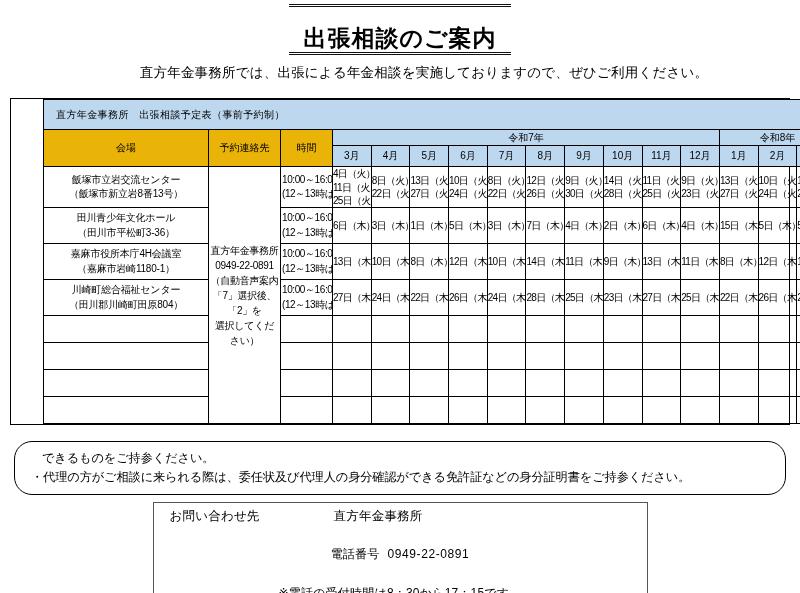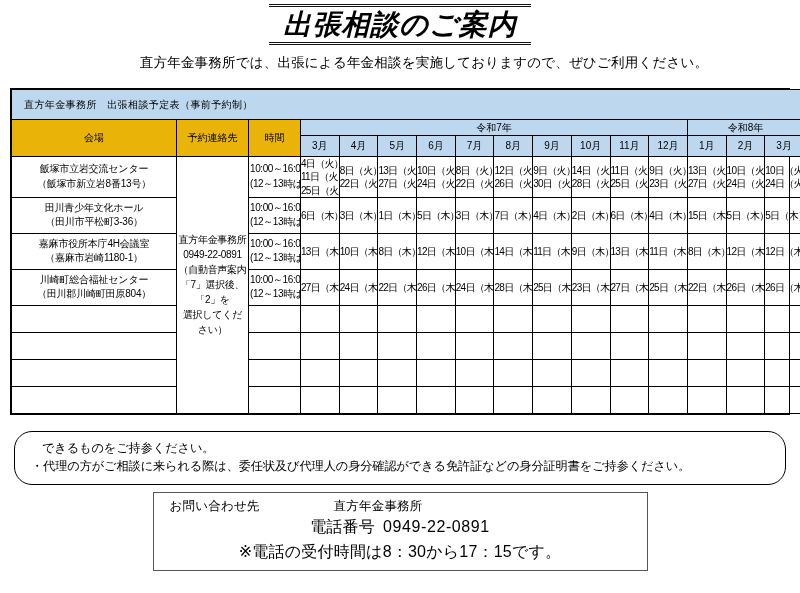--- a/index.html
+++ b/index.html
@@ -17,43 +17,43 @@
     position: relative;
   }
 
   
   .title-wrap {
     text-align: center;
     padding-top: 4px;
   }
   .doc-title {
     display: inline-block;
-    font-size: 28px;
+    font-size: 23px;
     font-weight: bold;
     letter-spacing: 1px;
     line-height: 1.15;
-    padding: 2px 14px 1px 14px;
+    padding: 18px 14px 1px 14px;
     border-top: 3px double #111;
     border-bottom: 3px double #111;
-    font-style: italic;
   }
   .doc-subtitle {
     text-align: center;
     font-size: 13.5px;
     margin-top: 9px;
     margin-bottom: 7px;
     letter-spacing: 0.2px;
     padding-left: 48px;
   }
 
   
   .table-outer {
     margin: 16px 10px;
     border: 1.6px solid #000;
     box-sizing: border-box;
+    padding-left: 32px;
   }
   table.sched {
     border-collapse: collapse;
     width: 100%;
     table-layout: fixed;
   }
   table.sched td, table.sched th {
     border: 1px solid #000;
     padding: 0;
     font-weight: normal;
@@ -147,23 +147,24 @@
   .foot-row1 {
     font-size: 12.5px;
     letter-spacing: 0.2px;
     padding-left: 8px;
     display: flex;
     justify-content: flex-start;
   }
   .foot-label { margin-left: 8px; }
   .foot-office { margin-left: 74px; }
   .foot-line {
-    font-size: 16px;
+    font-size: 12px;
     line-height: 1.55;
     letter-spacing: 0.2px;
+    margin-top: 20px;
   }
   .foot-phone-label { letter-spacing: 0.2px; }
   .foot-phone-num { letter-spacing: 0.6px; margin-left: 8px; }
 </style>
 </head>
 <body>
 
 <div class="title-wrap">
   <div class="doc-title">出張相談のご案内</div>
 </div>

